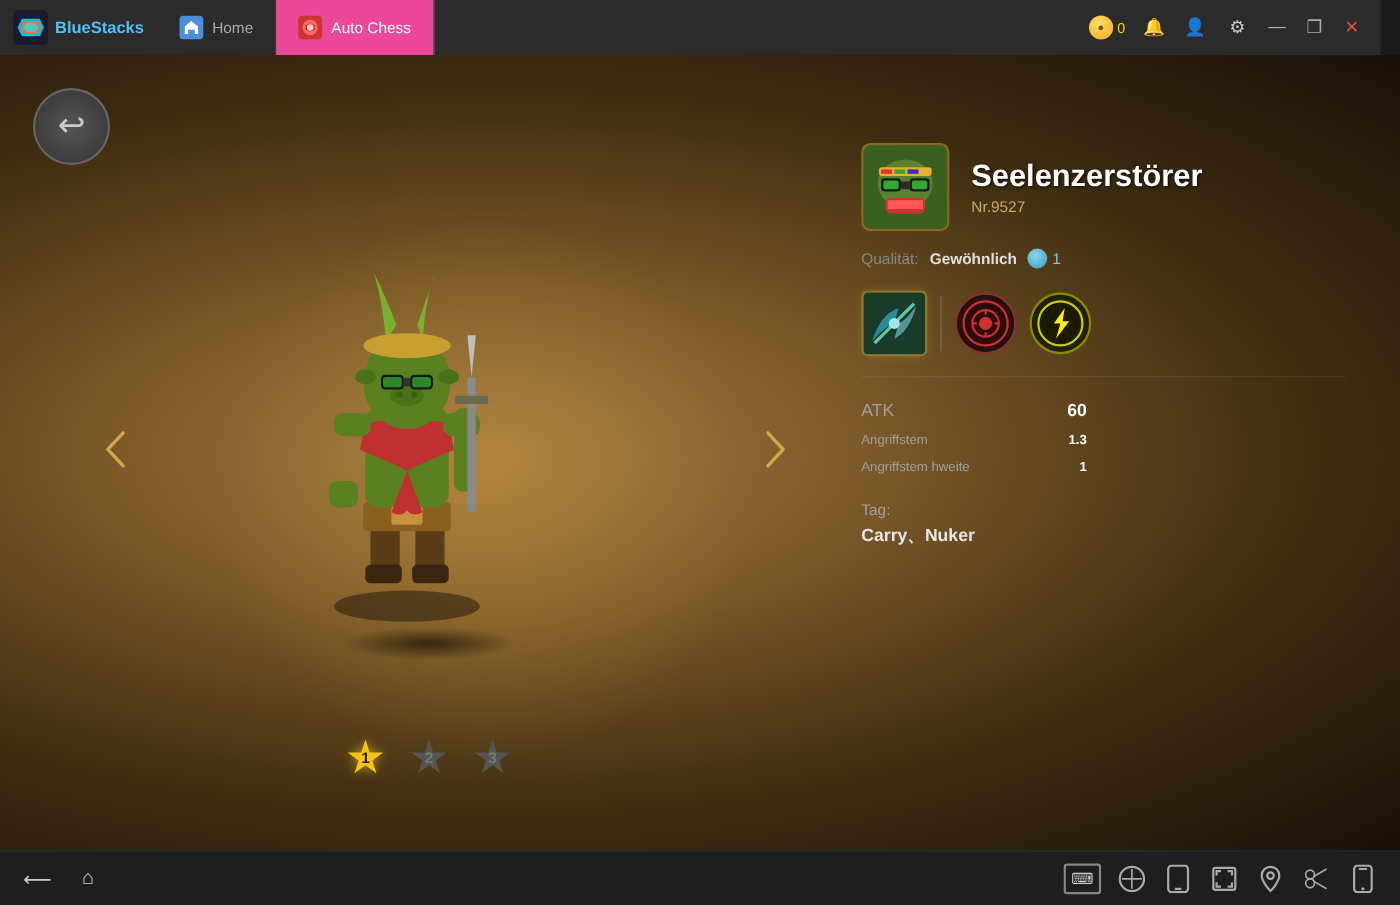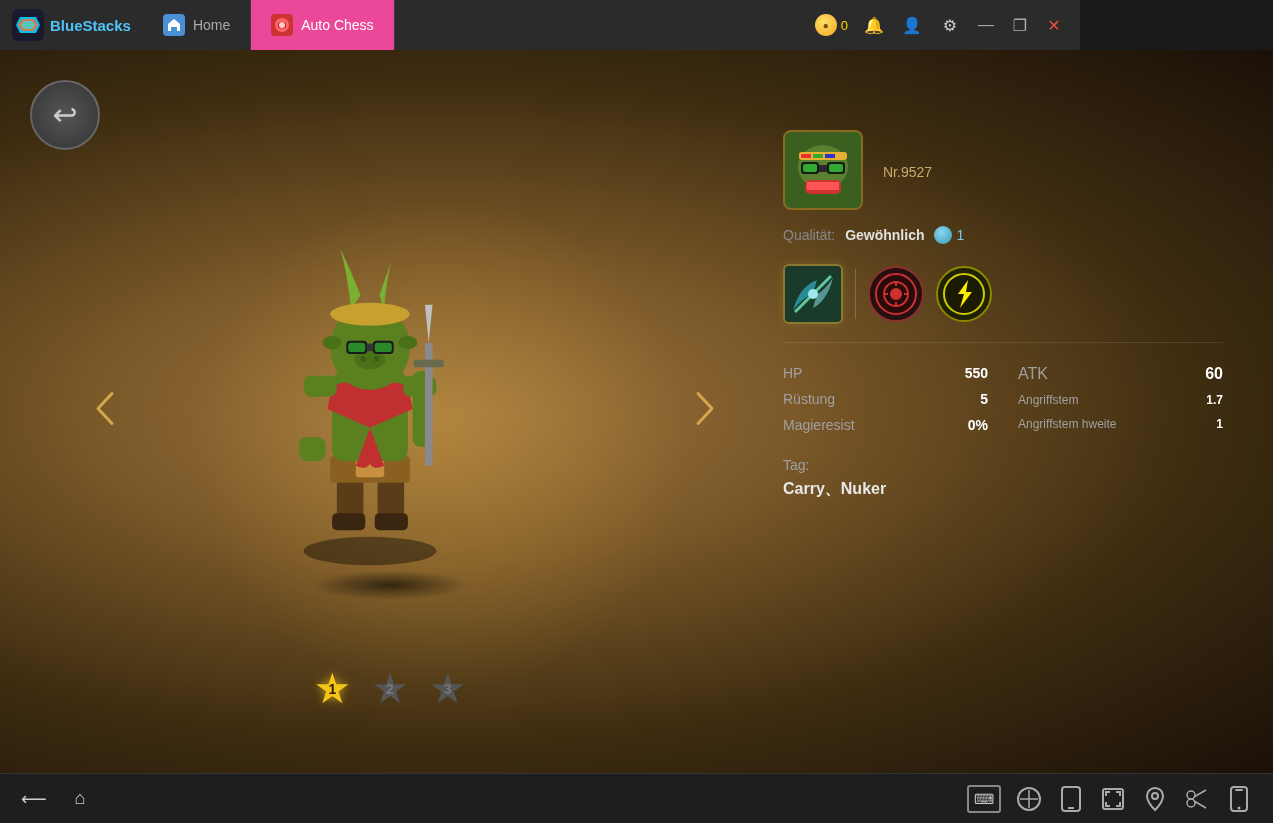--- a/index.html
+++ b/index.html
@@ -6,21 +6,21 @@
     body {
       width: 1273px;
       height: 823px;
       overflow: hidden;
       font-family: Arial, sans-serif;
       background: #1a1a1a;
     }
 
     
     #titlebar {
-      width: 1080px;
+      width: 1255px;
       height: 50px;
       background: #2b2b2b;
       display: flex;
       align-items: center;
       position: relative;
       z-index: 10;
     }
     .bluestacks-logo {
       display: flex;
       align-items: center;
@@ -569,20 +569,21 @@
           <rect x="20" y="48" width="36" height="14" rx="5" fill="#cc3333"></rect>
           <rect x="22" y="50" width="32" height="8" fill="#ff5555"></rect>
 
           <rect x="14" y="20" width="48" height="8" rx="3" fill="#e8b030"></rect>
           <rect x="16" y="22" width="10" height="4" fill="#e83030"></rect>
           <rect x="28" y="22" width="10" height="4" fill="#30aa30"></rect>
           <rect x="40" y="22" width="10" height="4" fill="#3030cc"></rect>
         </svg>
       </div>
       <div>
+        <div class="hero-name">Seelenzerstörer</div>
         <div class="hero-id">Nr.9527</div>
       </div>
     </div>
 
     <div class="quality-row">
       <span class="quality-label">Qualität:</span>
       <span class="quality-value">Gewöhnlich</span>
       <div class="quality-cost">
         <div class="cost-gem"></div>
         <span>1</span>
@@ -619,46 +620,30 @@
             <circle cx="22" cy="22" r="20" fill="#1a1a00" stroke="#cccc00" stroke-width="2"></circle>
 
             <path d="M26 8 L16 22 L22 22 L18 36 L30 20 L24 20 Z" fill="#ffee00"></path>
           </svg>
         </div>
       </div>
     </div>
 
     <div class="stats-grid">
 
-      <div>
-        <div class="stat-row">
-          <span class="stat-label">HP</span>
-          <span class="stat-value">550</span>
-        </div>
-        <div style="height:10px;"></div>
-        <div class="stat-row">
-          <span class="stat-label">Rüstung</span>
-          <span class="stat-value">5</span>
-        </div>
-        <div style="height:10px;"></div>
-        <div class="stat-row">
-          <span class="stat-label">Magieresist</span>
-          <span class="stat-value">0%</span>
-        </div>
-      </div>
 
       <div class="stat-right-col">
         <div class="stat-row">
           <span class="stat-label">ATK</span>
           <span class="stat-value">60</span>
         </div>
         <div style="height:10px;"></div>
         <div class="stat-row">
           <span class="stat-label" style="font-size:12px;">Angriffstem</span>
-          <span class="stat-value" style="font-size:12px;">1.7</span>
+          <span class="stat-value" style="font-size:12px;">1.3</span>
         </div>
         <div style="height:10px;"></div>
         <div class="stat-row">
           <span class="stat-label" style="font-size:12px;">Angriffstem hweite</span>
           <span class="stat-value" style="font-size:12px;">1</span>
         </div>
       </div>
     </div>
 
     <div class="tags-section">

